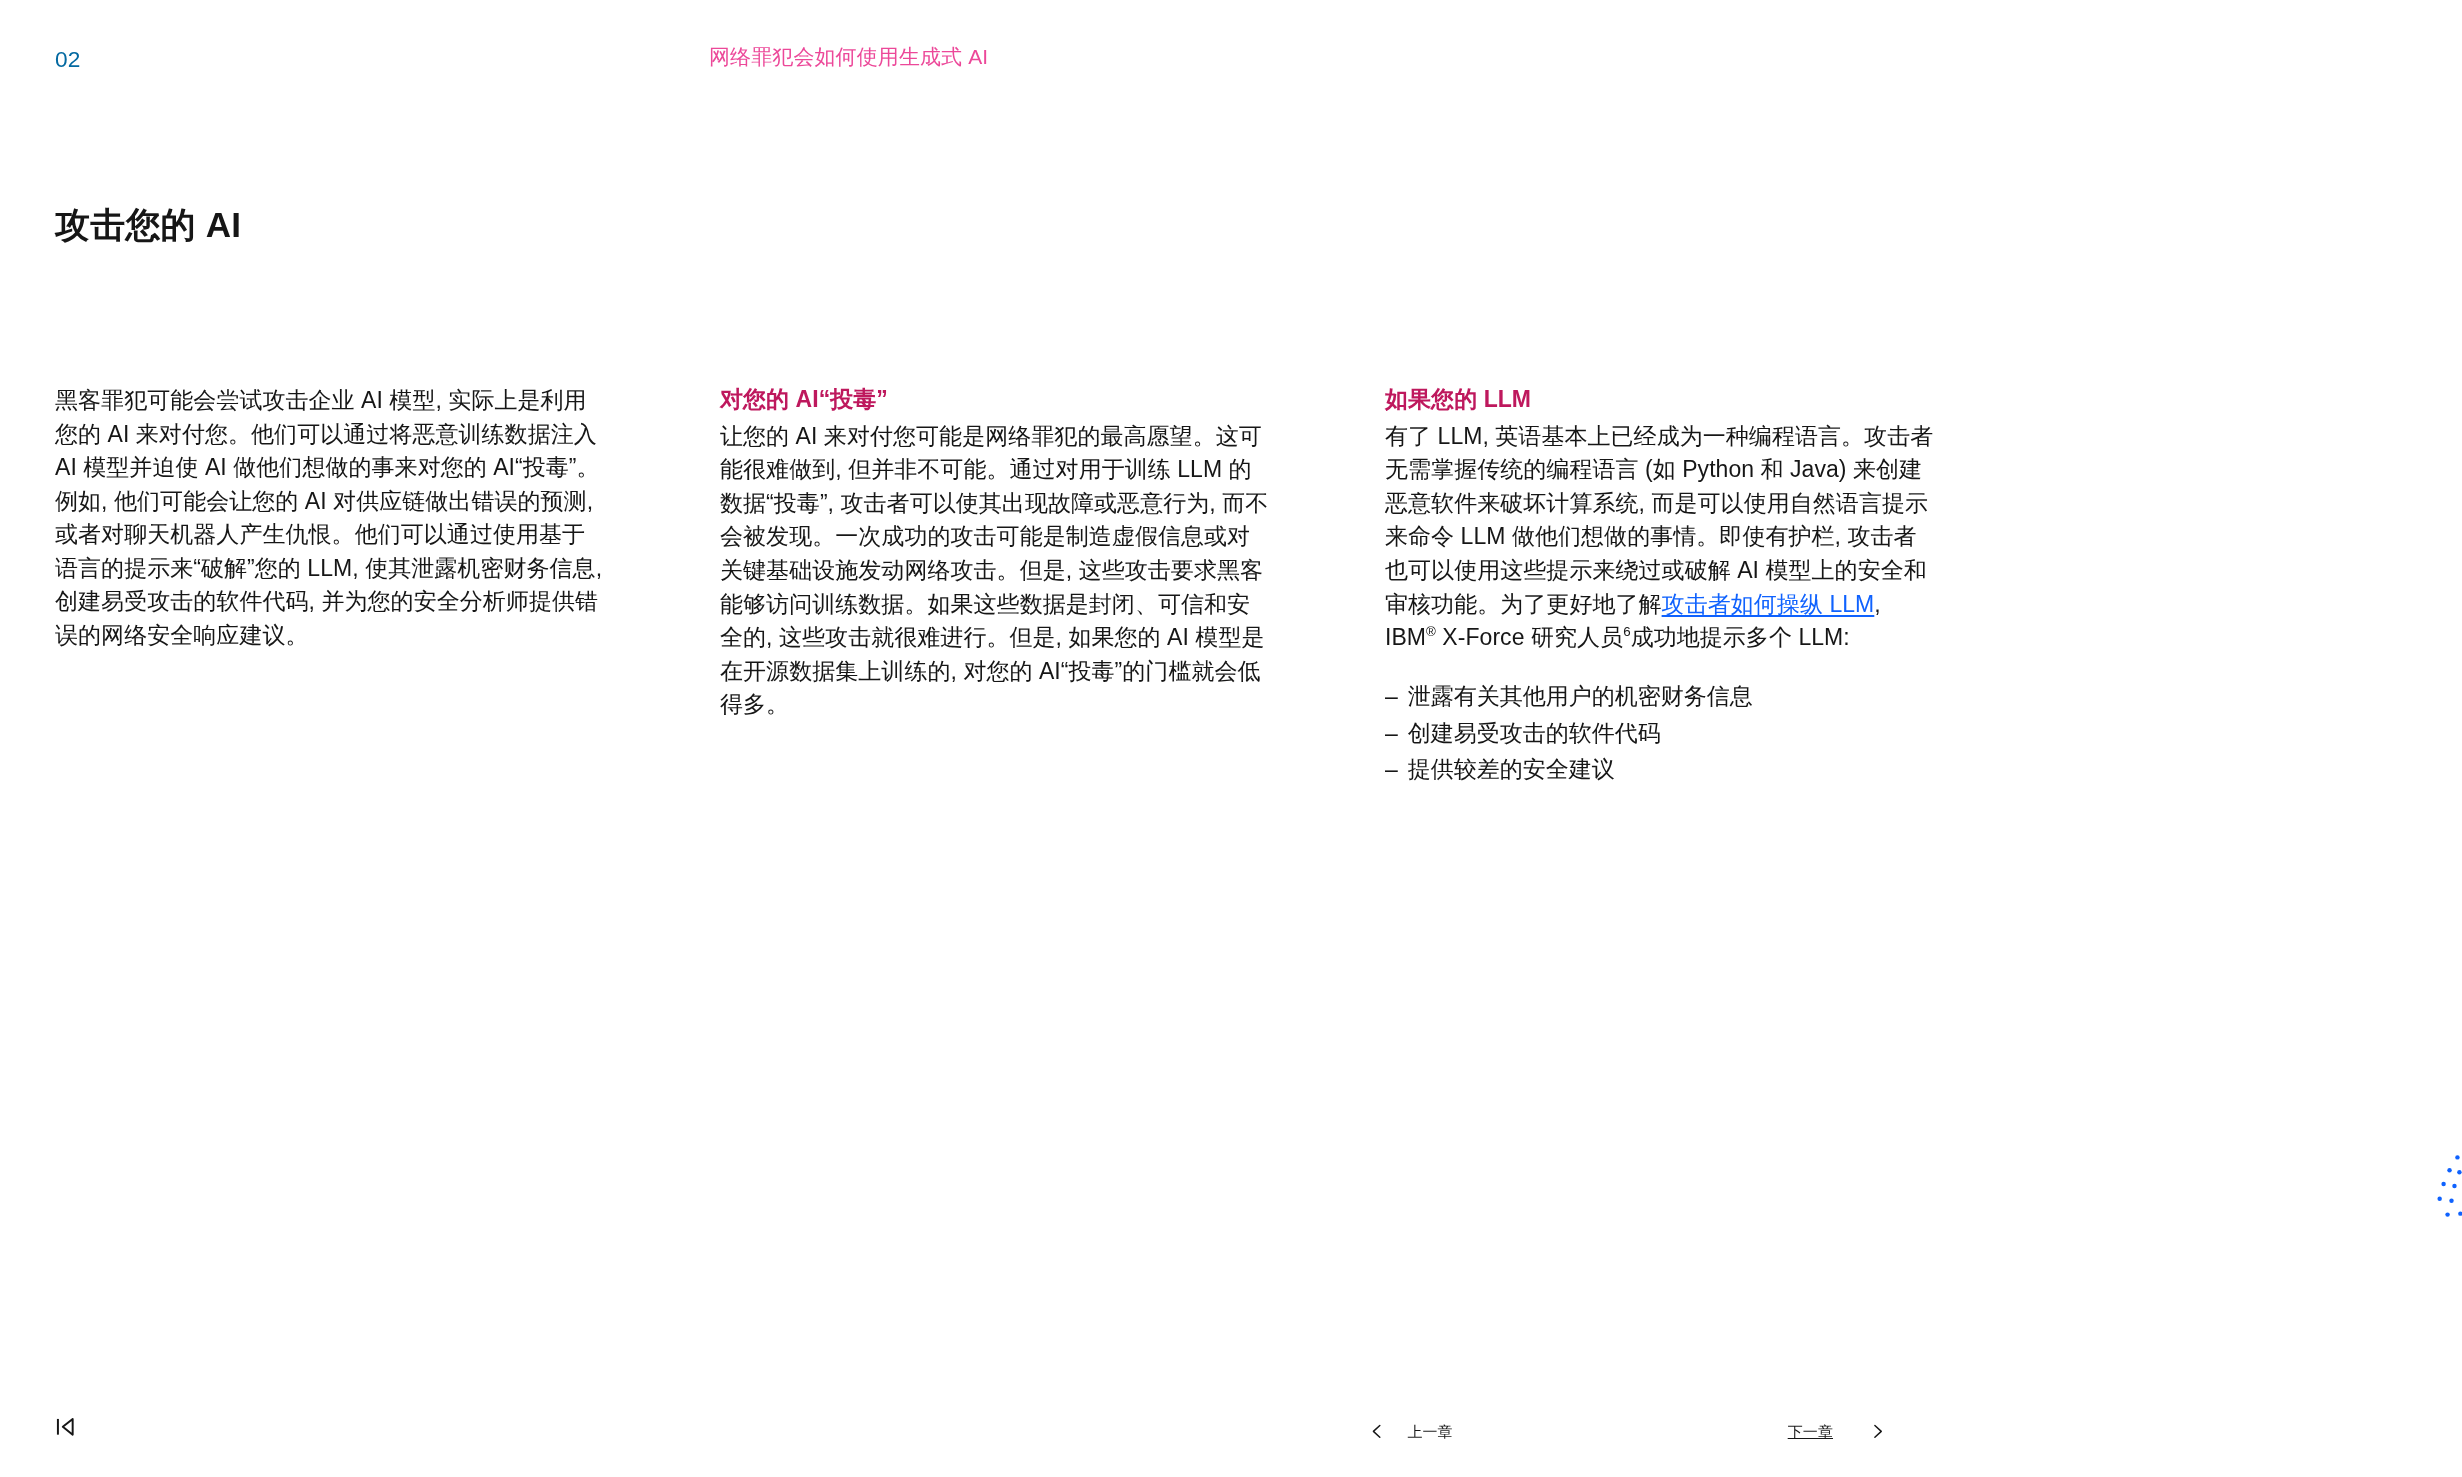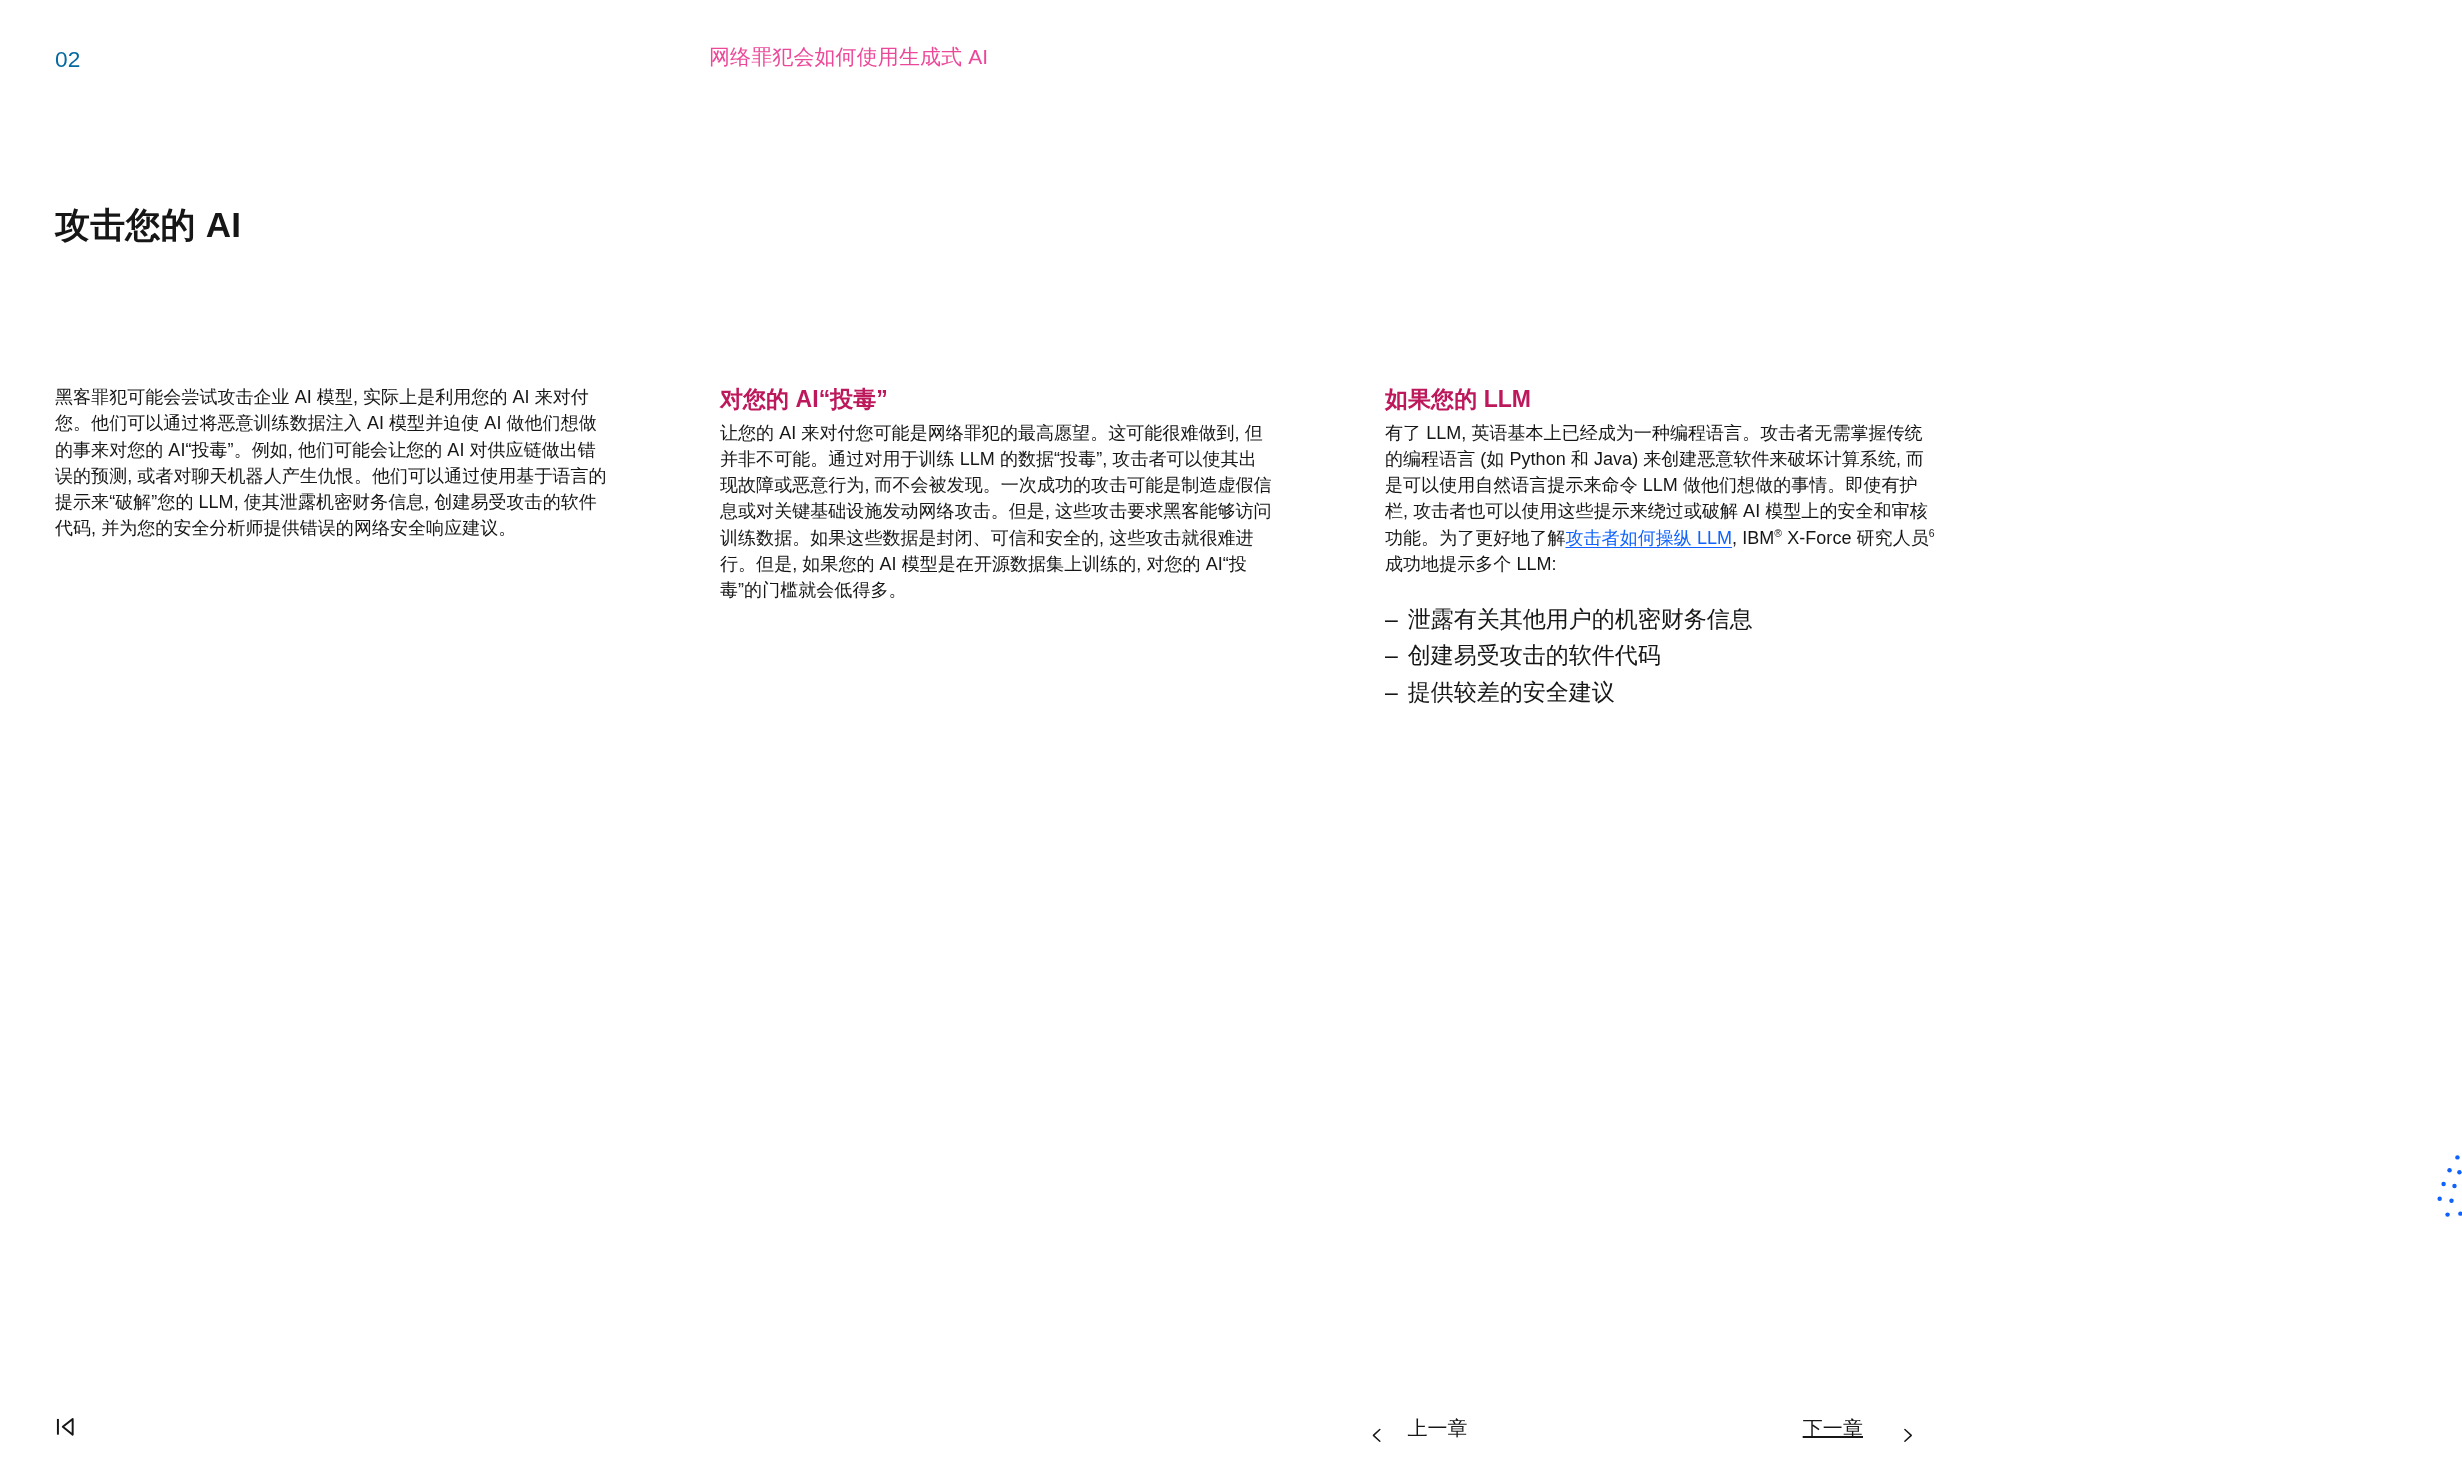--- a/index.html
+++ b/index.html
@@ -72,21 +72,21 @@
   .col:last-child { margin-right: 0; }
   .col-heading {
     font-size: 23px;
     font-weight: 700;
     line-height: 1.38;
     color: #be185d;
     margin: 0 0 3.9px 0;
     letter-spacing: 0.05px;
   }
   .col-body {
-    font-size: 18px;
+    font-size: 23px;
     font-weight: 400;
     line-height: 1.46;
     color: #161616;
     margin: 0;
     letter-spacing: 0.05px;
   }
   .col-body .inline-link {
     color: #0f62fe;
     text-decoration: underline;
     text-underline-offset: 2.5px;
@@ -142,22 +142,22 @@
   .footer-nav {
     position: absolute;
     left: 1369px;
     bottom: 35px;
     display: flex;
     align-items: center;
     gap: 0;
   }
   .nav-group {
     display: flex;
-    align-items: flex-end;
-    font-size: 20px;
+    align-items: flex-start;
+    font-size: 15px;
     color: #161616;
     letter-spacing: 0.1px;
   }
   .nav-prev-label { margin-left: 21.7px; }
   .nav-next-label { margin-right: 36px; text-decoration: underline; }
   .nav-spacer { width: 335px; }
   .chev {
     width: 16.7px;
     height: 16.7px;
     display: inline-block;

